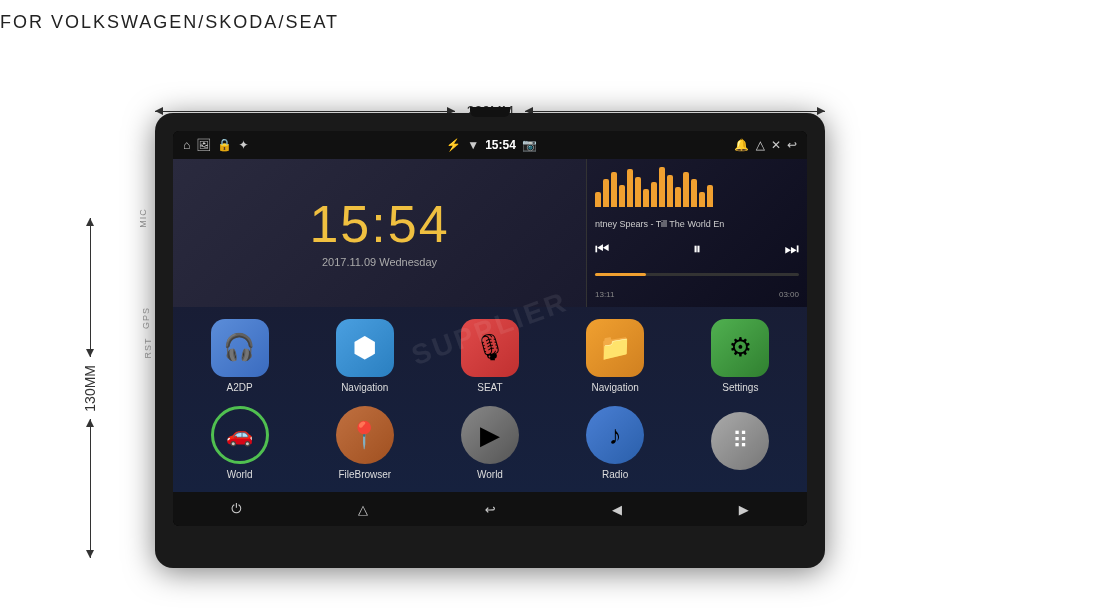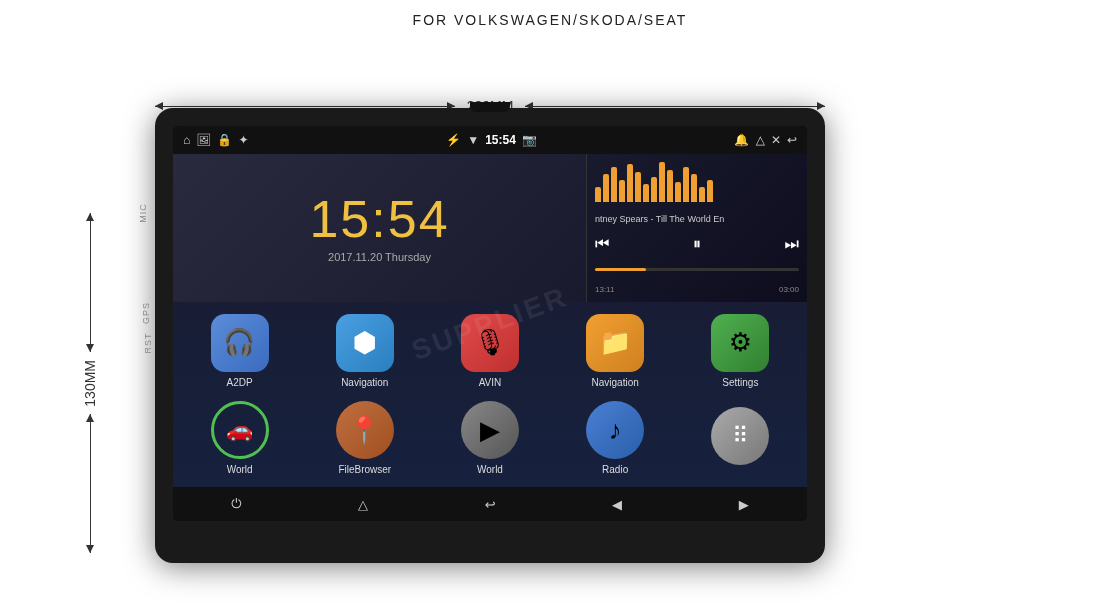--- a/index.html
+++ b/index.html
@@ -7,22 +7,22 @@
       width: 1100px;
       height: 615px;
       background: #ffffff;
       font-family: Arial, sans-serif;
       overflow: hidden;
       position: relative;
     }
 
     
     .page-title {
-      text-align: center;
-      font-size: 14px;
+      text-align: left;
+      font-size: 18px;
       letter-spacing: 2px;
       padding-top: 12px;
       color: #222;
       font-weight: 400;
     }
 
     
     .diagram-container {
       position: relative;
       width: 1100px;
@@ -422,21 +422,21 @@
           <span class="status-icon">↩</span>
         </div>
       </div>
 
       <div class="main-content">
 
         <div class="widgets-row">
 
           <div class="clock-widget">
             <div class="clock-time">15:54</div>
-            <div class="clock-date">2017.11.20 Thursday</div>
+            <div class="clock-date">2017.11.09 Wednesday</div>
           </div>
 
           <div class="music-widget">
             <div class="music-equalizer" id="equalizer">
                 <div class="eq-bar" style="height: 15px;"></div>
                 <div class="eq-bar" style="height: 28px;"></div>
                 <div class="eq-bar" style="height: 35px;"></div>
                 <div class="eq-bar" style="height: 22px;"></div>
                 <div class="eq-bar" style="height: 38px;"></div>
                 <div class="eq-bar" style="height: 30px;"></div>
@@ -472,21 +472,21 @@
             <div class="app-item">
               <div class="app-icon app-a2dp">🎧</div>
               <span class="app-label">A2DP</span>
             </div>
             <div class="app-item">
               <div class="app-icon app-bluetooth" style="font-size:28px;color:#fff;">⬢</div>
               <span class="app-label">Navigation</span>
             </div>
             <div class="app-item">
               <div class="app-icon app-avin">🎙</div>
-              <span class="app-label">AVIN</span>
+              <span class="app-label">SEAT</span>
             </div>
             <div class="app-item">
               <div class="app-icon app-filebrowser">📁</div>
               <span class="app-label">Navigation</span>
             </div>
             <div class="app-item">
               <div class="app-icon app-settings">⚙</div>
               <span class="app-label">Settings</span>
             </div>
           </div>

